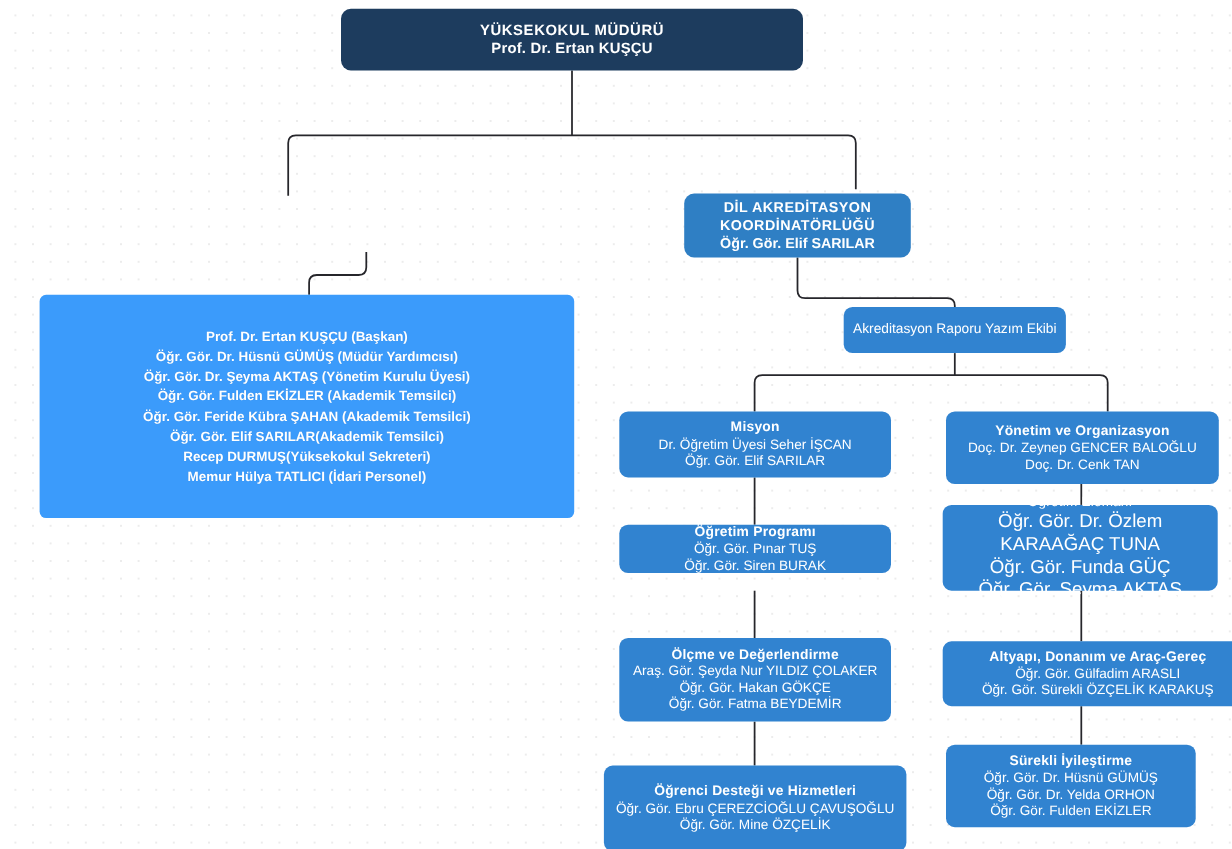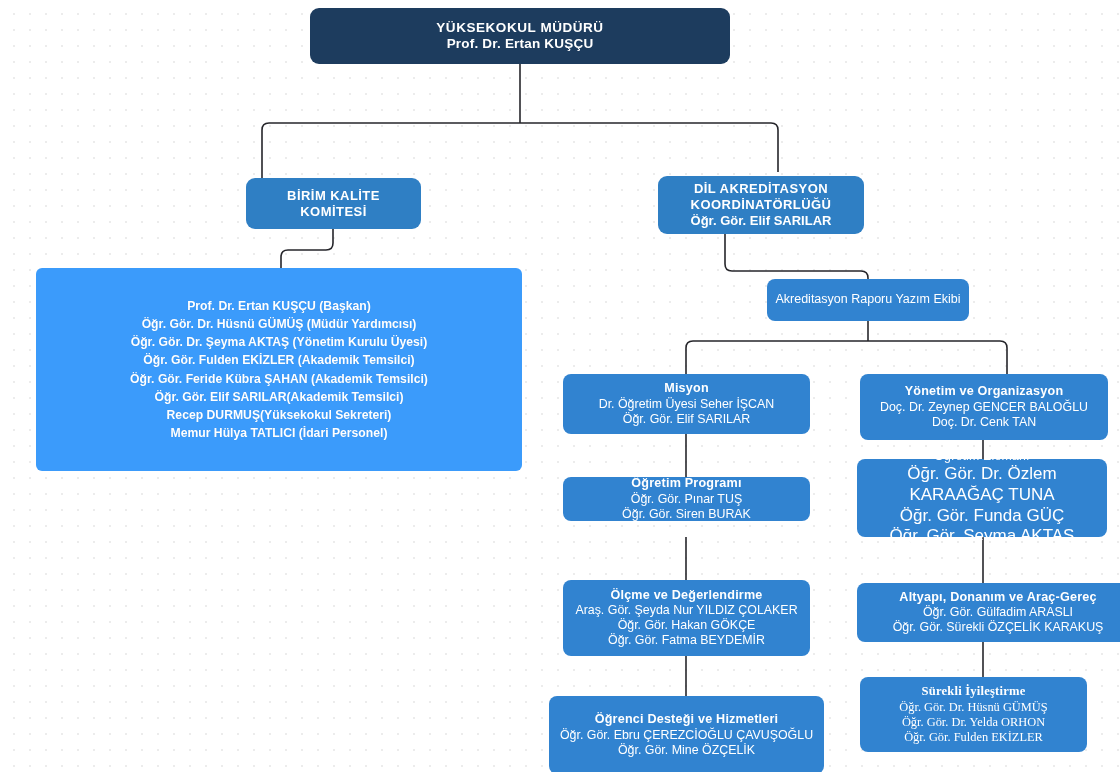--- a/index.html
+++ b/index.html
@@ -114,36 +114,33 @@
       <path d="M983,537 L983,583"></path>
       <path d="M983,642 L983,677"></path>
     </g>
   </svg>
 
   <div class="node n-root" style="left:310px; top:8px; width:420px; height:56px;">
     <div class="ttl">YÜKSEKOKUL MÜDÜRÜ</div>
     <div class="sub">Prof. Dr. Ertan KUŞÇU</div>
   </div>
 
-  <div class="node n-blue n-header" style="left:246px; top:178px; width:175px; height:51px;">
-    <div class="ttl">BİRİM KALİTE KOMİTESİ</div>
-  </div>
 
   <div class="node n-light" style="left:36px; top:268px; width:486px; height:203px;">
     <div class="sub">Prof. Dr. Ertan KUŞÇU (Başkan)</div>
     <div class="sub">Öğr. Gör. Dr. Hüsnü GÜMÜŞ (Müdür Yardımcısı)</div>
     <div class="sub">Öğr. Gör. Dr. Şeyma AKTAŞ (Yönetim Kurulu Üyesi)</div>
     <div class="sub">Öğr. Gör. Fulden EKİZLER (Akademik Temsilci)</div>
     <div class="sub">Öğr. Gör. Feride Kübra ŞAHAN (Akademik Temsilci)</div>
     <div class="sub">Öğr. Gör. Elif SARILAR(Akademik Temsilci)</div>
     <div class="sub">Recep DURMUŞ(Yüksekokul Sekreteri)</div>
     <div class="sub">Memur Hülya TATLICI (İdari Personel)</div>
   </div>
 
-  <div class="node n-blue n-header" style="left:622px; top:176px; width:206px; height:58px;margin-left:36px;">
+  <div class="node n-blue n-header" style="left:622px; top:176px; width:206px; height:58px;">
     <div class="ttl">DİL AKREDİTASYON</div>
     <div class="ttl">KOORDİNATÖRLÜĞÜ</div>
     <div class="sub">Öğr. Gör. Elif SARILAR</div>
   </div>
 
   <div class="node n-plain" style="left:767px; top:279px; width:202px; height:42px;">
     <div class="sub">Akreditasyon Raporu Yazım Ekibi</div>
   </div>
 
   <div class="node n-plain n-lead" style="left:563px; top:374px; width:247px; height:60px;">
@@ -183,20 +180,20 @@
     <div class="sub">Öğr. Gör. Funda GÜÇ</div>
     <div class="sub">Öğr. Gör. Şeyma AKTAŞ</div>
   </div>
 
   <div class="node n-plain n-lead" style="left:857px; top:583px; width:282px; height:59px;">
     <div class="ttl">Altyapı, Donanım ve Araç-Gereç</div>
     <div class="sub">Öğr. Gör. Gülfadim ARASLI</div>
     <div class="sub">Öğr. Gör. Sürekli ÖZÇELİK KARAKUŞ</div>
   </div>
 
-  <div class="node n-plain n-lead" style="left:860px; top:677px; width:227px; height:75px;font-family:Liberation Serif, serif;">
+  <div class="node n-plain n-lead" style="left:860px; top:677px; width:227px; height:75px;">
     <div class="ttl">Sürekli İyileştirme</div>
     <div class="sub">Öğr. Gör. Dr. Hüsnü GÜMÜŞ</div>
     <div class="sub">Öğr. Gör. Dr. Yelda ORHON</div>
     <div class="sub">Öğr. Gör. Fulden EKİZLER</div>
   </div>
 
 </div>
 
 </body></html>

